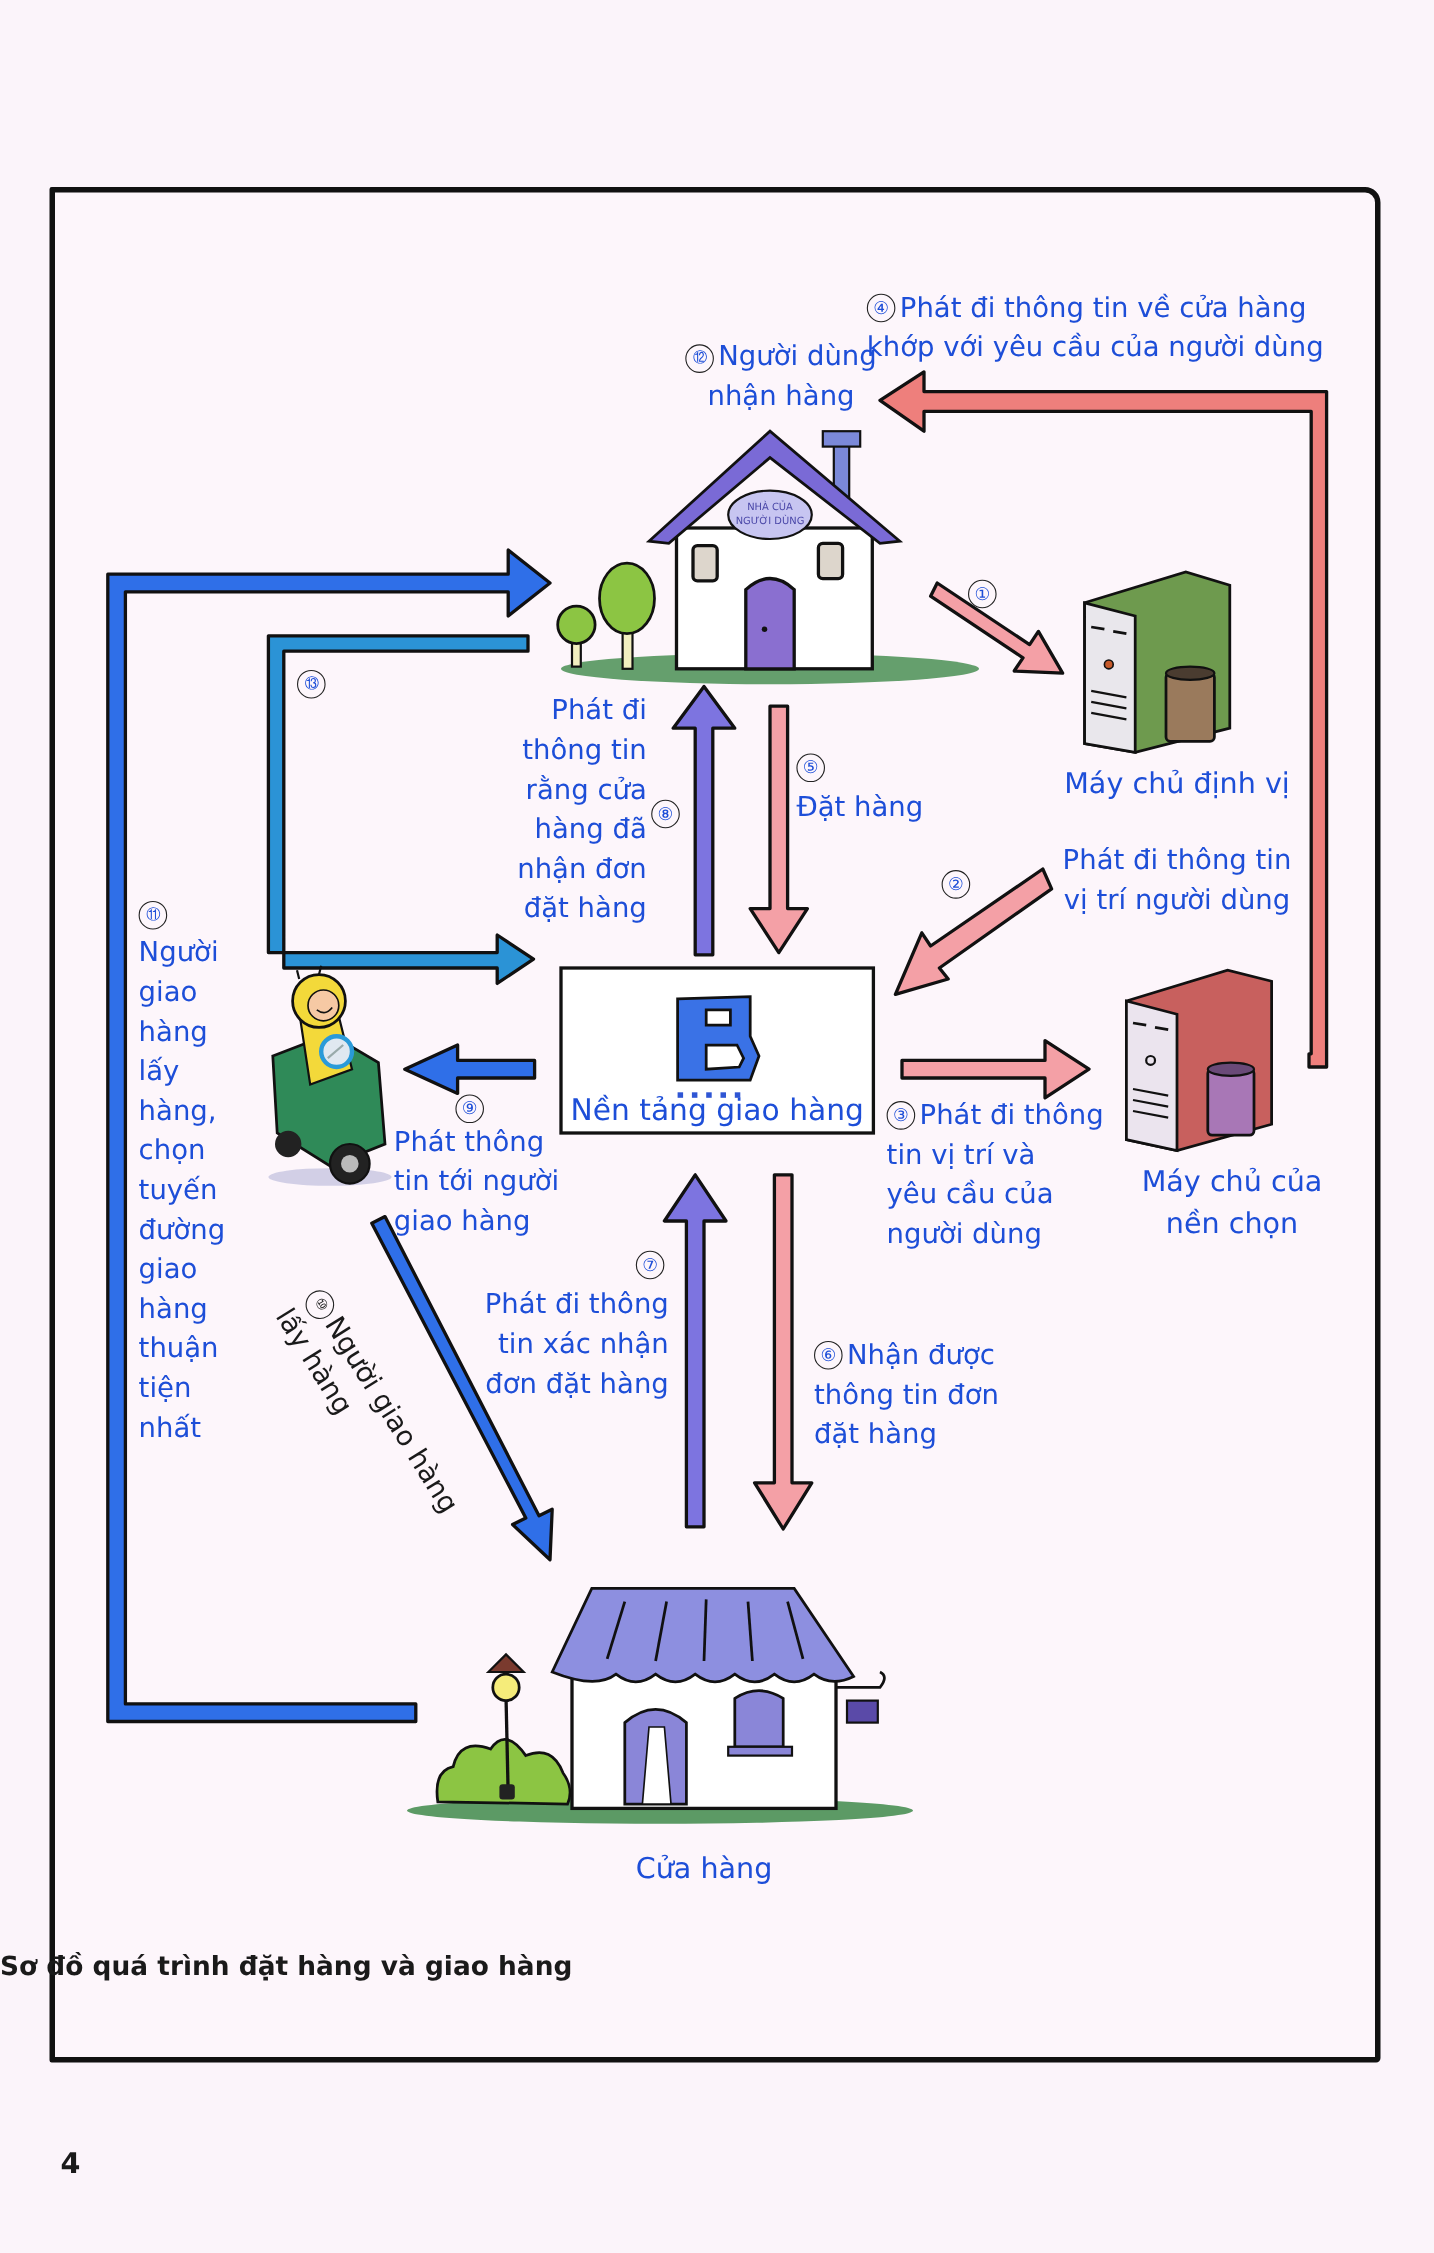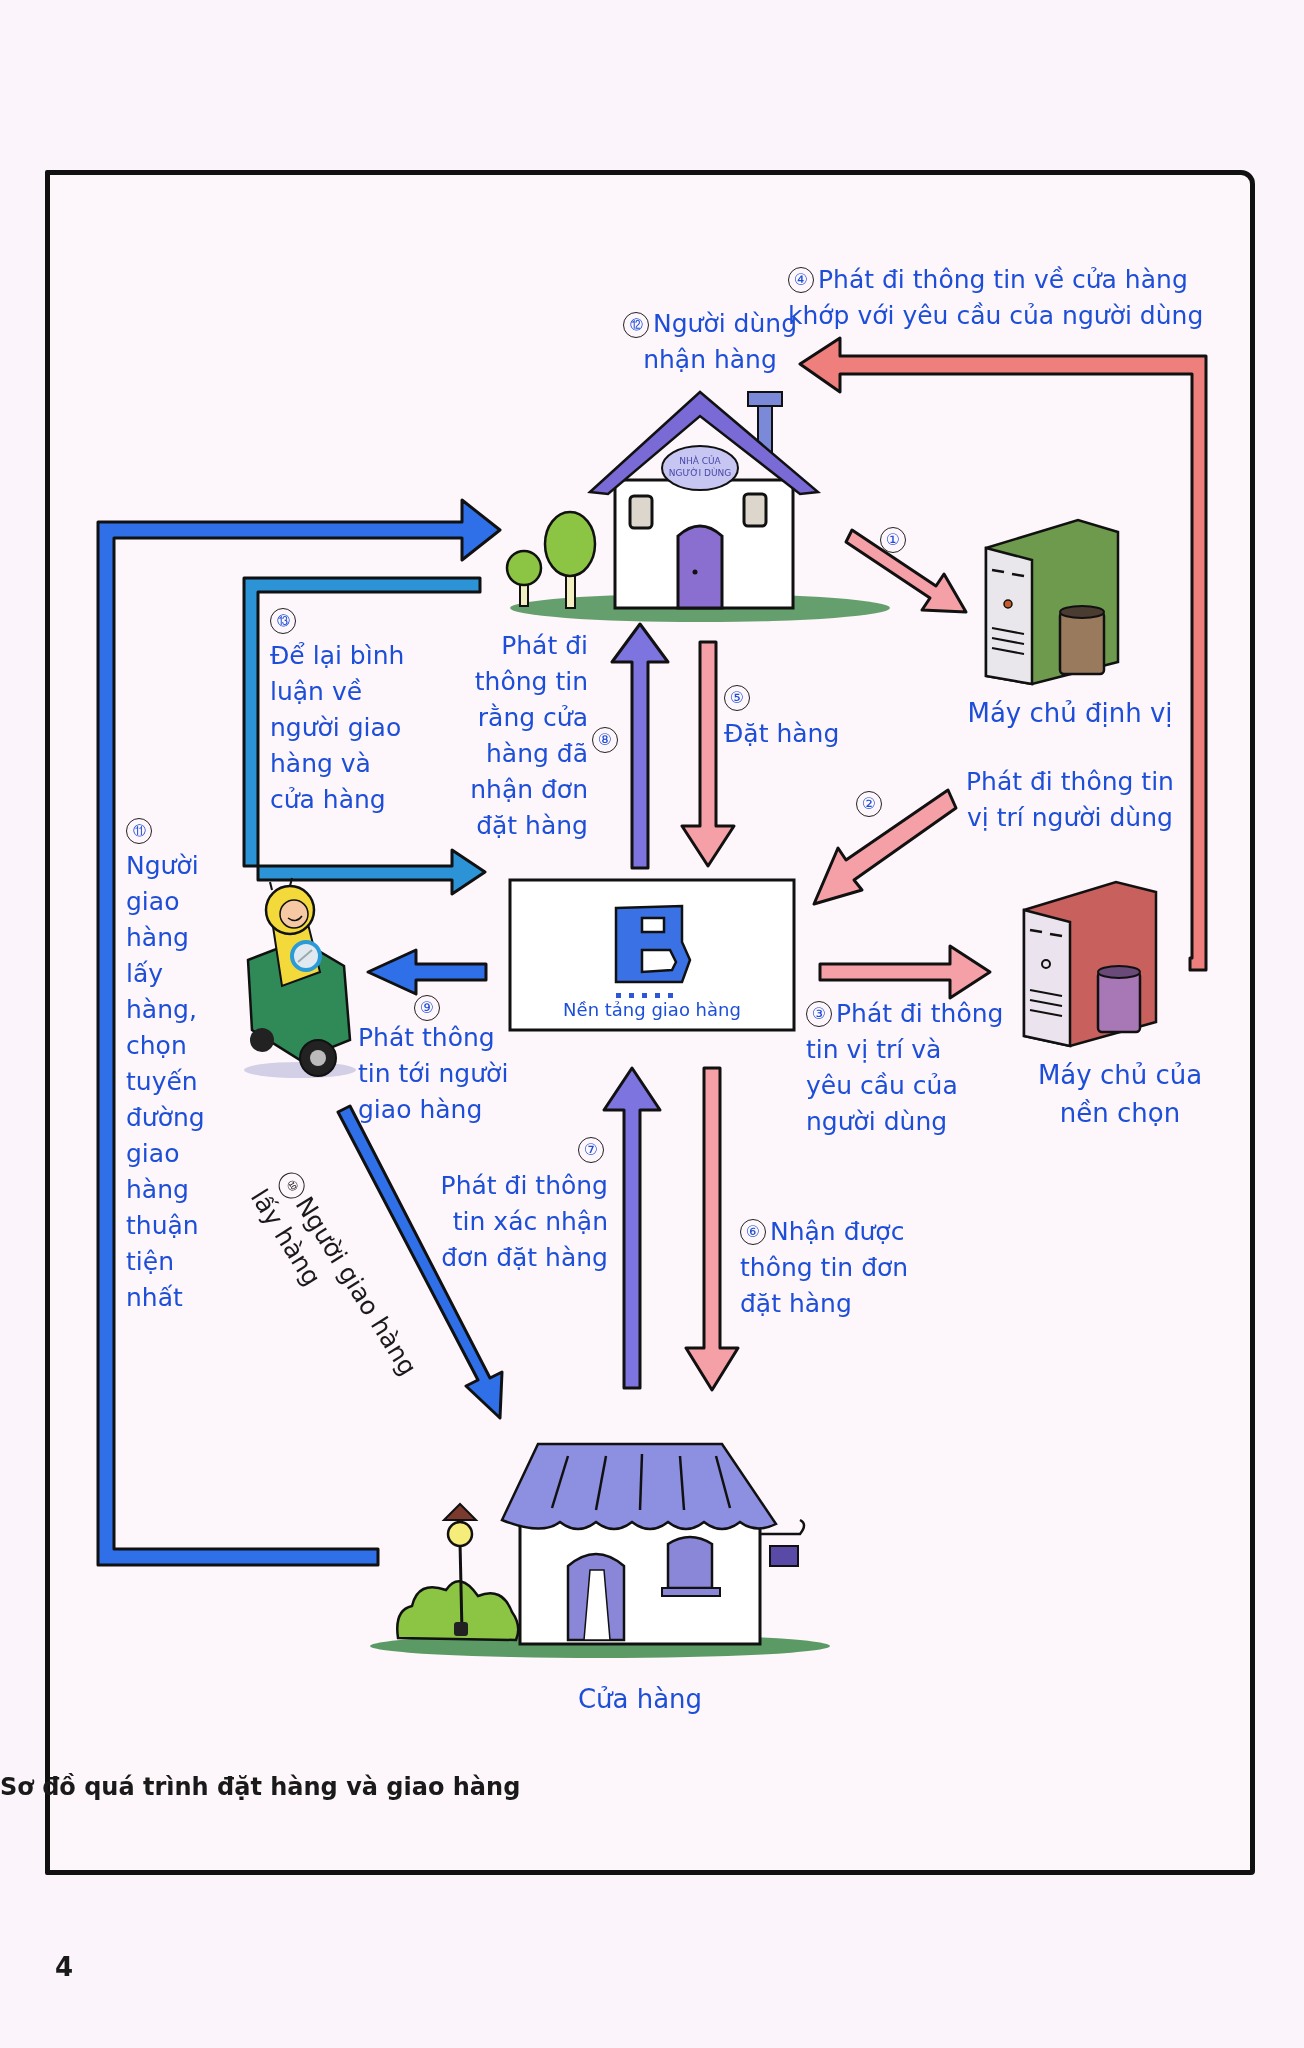--- a/index.html
+++ b/index.html
@@ -173,37 +173,33 @@
 nhận hàng</span></div>
 
 <div class="lbl" style="left:880px; top:522px;"><span class="num">①</span></div>
 
 <div class="lbl big center" style="left:940px; top:694px; width:260px;">Máy chủ định vị</div>
 <div class="lbl center" style="left:940px; top:764px; width:260px;">Phát đi thông tin
 vị trí người dùng</div>
 
 <div class="lbl" style="left:856px; top:786px;"><span class="num">②</span></div>
 
-<div class="lbl" style="left:270px; top:602px;"><span class="num two">⑬</span><br><span>Để lại bình
-luận về
-người giao
-hàng và
-cửa hàng</span></div>
+<div class="lbl" style="left:270px; top:602px;"><span class="num two">⑬</span><br></div>
 
 <div class="lbl right" style="left:440px; top:628px; width:148px;">Phát đi
 thông tin
 rằng cửa
 hàng đã
 nhận đơn
 đặt hàng</div>
 <div class="lbl" style="left:592px; top:722px;"><span class="num">⑧</span></div>
 
 <div class="lbl" style="left:724px; top:680px;"><span class="num">⑤</span><br><span>Đặt hàng</span></div>
 
-<div class="lbl center" style="left:512px; top:992px; width:280px; font-size:18px;">Nền tảng giao hàng</div>
+<div class="lbl center" style="left:512px; top:992px; width:280px; font-size:27px;">Nền tảng giao hàng</div>
 
 <div class="lbl" style="left:806px; top:996px;"><span class="num">③</span><span>Phát đi thông
 tin vị trí và
 yêu cầu của
 người dùng</span></div>
 
 <div class="lbl big center" style="left:1000px; top:1056px; width:240px;">Máy chủ của
 nền chọn</div>
 
 <div class="lbl" style="left:414px; top:990px;"><span class="num">⑨</span></div>

